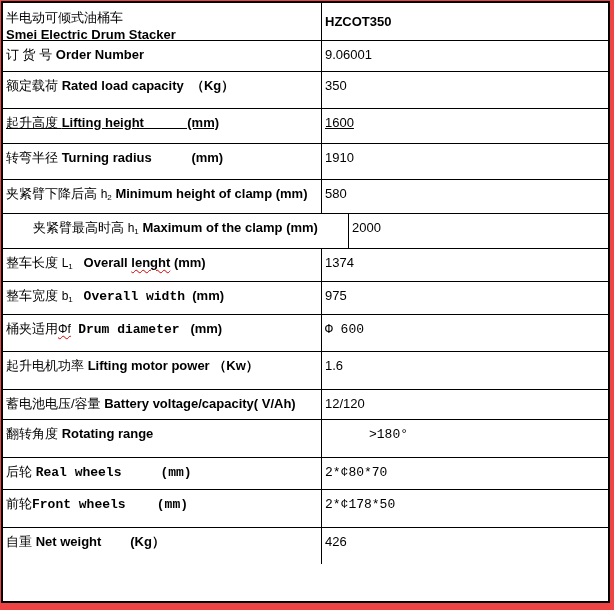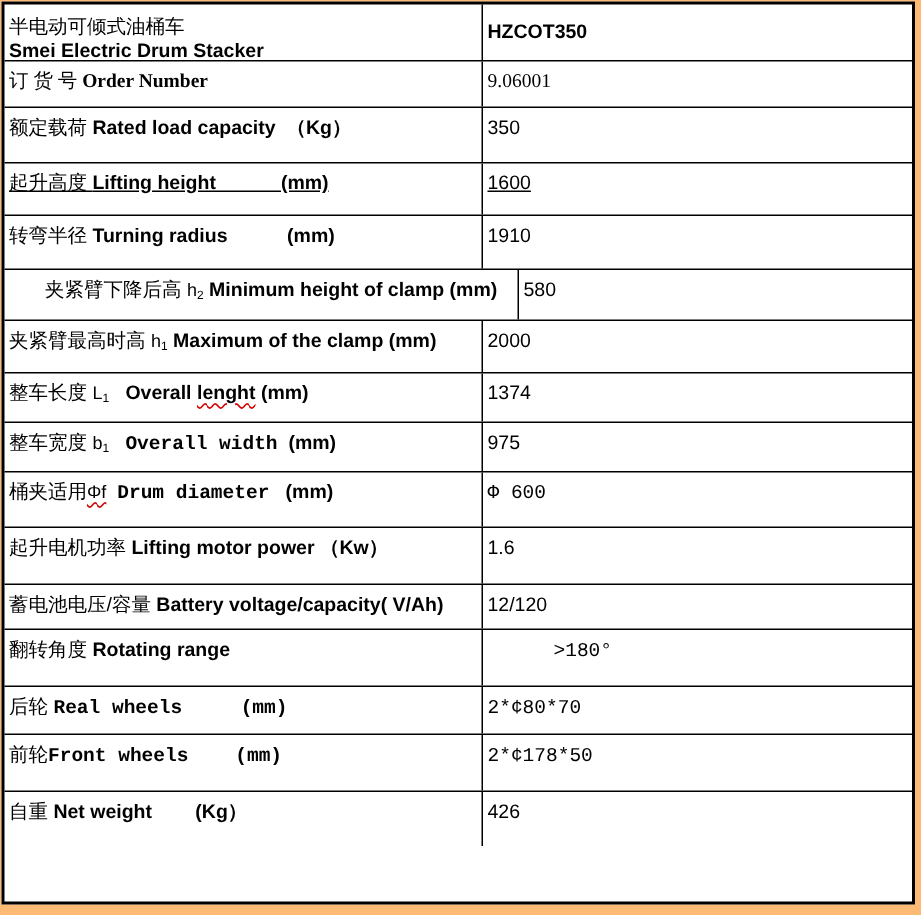--- a/index.html
+++ b/index.html
@@ -1,18 +1,18 @@
 <!DOCTYPE html>
 <html><head>
 <meta charset="utf-8">
 <style>
   * { margin:0; padding:0; box-sizing:border-box; }
   html,body { background:#fff; }
   .canvas {
-    position:relative; width:614px; height:610px; background:#fdba74;
+    position:relative; width:614px; height:610px; background:#ef4444;
     font-family:"Liberation Sans", sans-serif; color:#000; overflow:hidden;
   }
   .spec-table {
     position:absolute; left:1px; top:1px; width:609px; height:602px;
     border:2px solid #000; background:#fff;
   }
   .row { display:flex; width:100%; }
   .row + .row, #rows .row { border-top:1px solid #000; }
   .row.header { border-top:none; }
   .lab { flex:0 0 319px; border-right:1px solid #000; padding:5px 2px 0 3px; line-height:15px; overflow:hidden; }
@@ -41,41 +41,41 @@
       <div class="lab">
         <div class="hdr-zh">半电动可倾式油桶车</div>
         <div class="hdr-en"><span class="seg en sq">Smei</span><span class="seg en"> Electric Drum </span><span class="seg en sq">Stacker</span></div>
       </div>
       <div class="val-cell model-cell">
         <span class="model-txt">HZCOT350</span>
       </div>
     </div>
 
     <div id="rows">
-        <div class="row" style="height: 31px; font-family: Liberation Serif, serif;">
+        <div class="row" style="height: 31px;">
           <div class="lab"><span class="seg zh">订 货 号 </span><span class="seg en">Order Number</span></div>
           <div class="val-cell"><span class="val">9.06001</span></div>
         </div>
         <div class="row" style="height: 37px;">
           <div class="lab"><span class="seg zh">额定载荷 </span><span class="seg en">Rated load capacity  （Kg）</span></div>
           <div class="val-cell"><span class="val">350</span></div>
         </div>
         <div class="row" style="height: 35px; text-decoration: underline;">
           <div class="lab"><span class="seg zh">起升高度 </span><span class="seg en">Lifting height            (mm)</span></div>
           <div class="val-cell"><span class="val">1600</span></div>
         </div>
         <div class="row" style="height: 36px;">
           <div class="lab"><span class="seg zh">转弯半径 </span><span class="seg en">Turning radius           (mm)</span></div>
           <div class="val-cell"><span class="val">1910</span></div>
         </div>
-        <div class="row" style="height: 34px; padding-left: 24px;">
+        <div class="row" style="height: 34px;">
           <div class="lab"><span class="seg zh">夹紧臂下降后高 </span><span class="seg sym">h</span><span class="seg sub">2</span><span class="seg zh"> </span><span class="seg en">Minimum height of clamp (mm)</span></div>
           <div class="val-cell"><span class="val">580</span></div>
         </div>
-        <div class="row" style="height: 35px;">
+        <div class="row" style="height: 35px; padding-left: 27px;">
           <div class="lab"><span class="seg zh">夹紧臂最高时高 </span><span class="seg sym">h</span><span class="seg sub">1</span><span class="seg zh"> </span><span class="seg en">Maximum of the clamp (mm)</span></div>
           <div class="val-cell"><span class="val">2000</span></div>
         </div>
         <div class="row" style="height: 33px;">
           <div class="lab"><span class="seg zh">整车长度 </span><span class="seg sym">L</span><span class="seg sub">1</span><span class="seg zh">   </span><span class="seg en">Overall </span><span class="seg en sq">lenght</span><span class="seg en"> (mm)</span></div>
           <div class="val-cell"><span class="val">1374</span></div>
         </div>
         <div class="row" style="height: 33px;">
           <div class="lab"><span class="seg zh">整车宽度 </span><span class="seg sym">b</span><span class="seg sub">1</span><span class="seg zh">   </span><span class="seg mono">Overall width</span><span class="seg en">  (mm)</span></div>
           <div class="val-cell"><span class="val">975</span></div>

